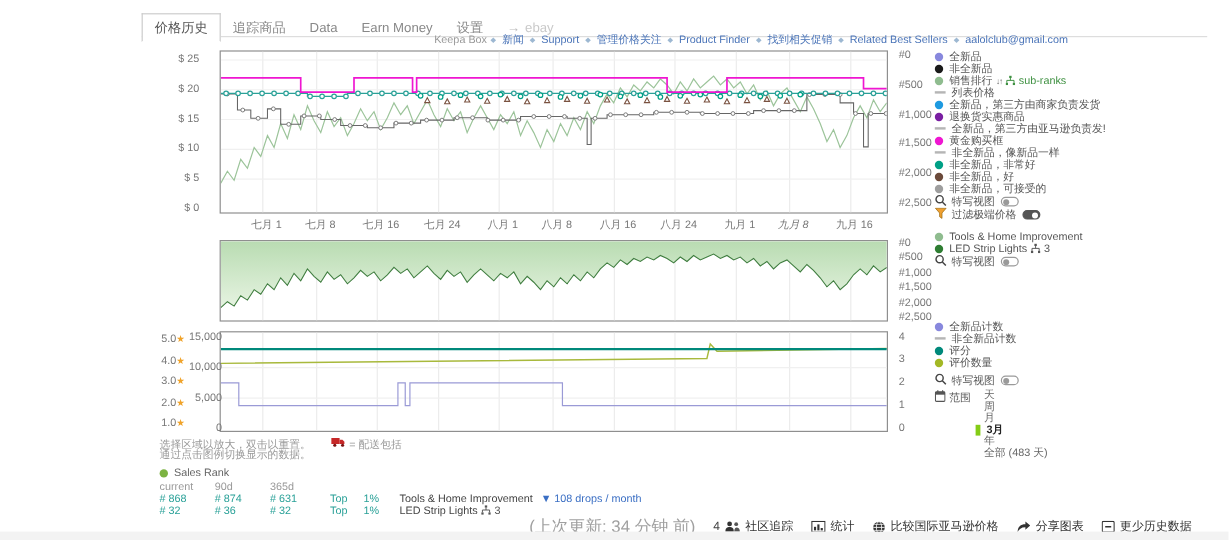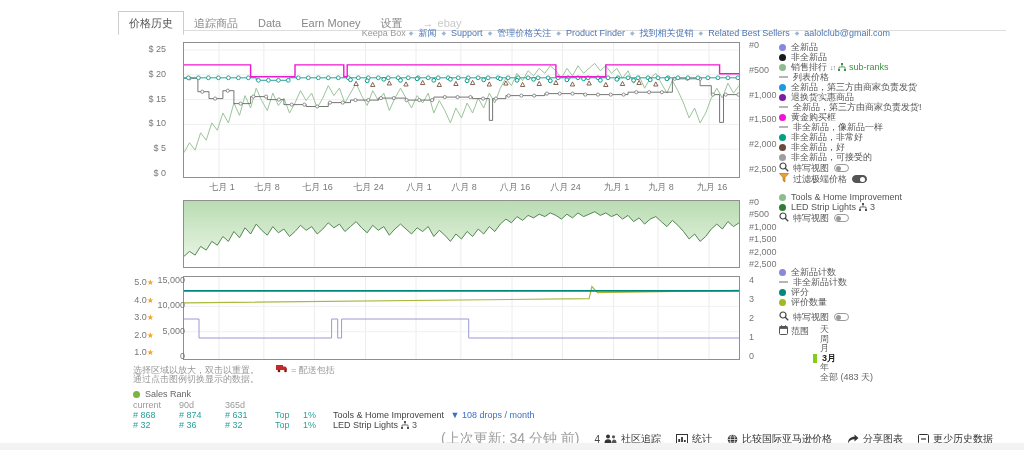--- a/index.html
+++ b/index.html
@@ -286,21 +286,21 @@
       <span class="axlab" style="left: 745px; top: 164px;">#2,500</span>
       <span class="datelab" style="left: 217.965px; top: 181px;">七月 1</span>
       <span class="datelab" style="left: 262.92px; top: 181px;">七月 8</span>
       <span class="datelab" style="left: 313.425px; top: 181px;">七月 16</span>
       <span class="datelab" style="left: 364.485px; top: 181px;">七月 24</span>
       <span class="datelab" style="left: 414.99px; top: 181px;">八月 1</span>
       <span class="datelab" style="left: 459.945px; top: 181px;">八月 8</span>
       <span class="datelab" style="left: 511.005px; top: 181px;">八月 16</span>
       <span class="datelab" style="left: 561.51px; top: 181px;">八月 24</span>
       <span class="datelab" style="left: 612.57px; top: 181px;">九月 1</span>
-      <span class="datelab" style="left: 656.97px; top: 181px;">九月 8</span>
+      <span class="datelab" style="left: 656.97px; top: 181px; font-style: italic;">九月 8</span>
       <span class="datelab" style="left: 708.03px; top: 181px;">九月 16</span>
       <span class="axlab" style="left: 745px; top: 197px;">#0</span>
       <span class="axlab" style="left: 745px; top: 209.4px;">#500</span>
       <span class="axlab" style="left: 745px; top: 221.8px;">#1,000</span>
       <span class="axlab" style="left: 745px; top: 234.2px;">#1,500</span>
       <span class="axlab" style="left: 745px; top: 246.6px;">#2,000</span>
       <span class="axlab" style="left: 745px; top: 259px;">#2,500</span>
       <span class="axlab r" style="right: 874px; top: 277px;">5.0<span class="star">★</span></span>
       <span class="axlab r" style="right: 874px; top: 294.5px;">4.0<span class="star">★</span></span>
       <span class="axlab r" style="right: 874px; top: 312px;">3.0<span class="star">★</span></span>
@@ -323,21 +323,21 @@
         <div class="lrow"><span class="sym" style="background: rgb(26, 26, 26);"></span><span>非全新品</span></div>
         <div class="lrow"><span class="sym" style="background: rgb(143, 188, 143);"></span><span>销售排行</span><span class="updown">↓↑</span><svg width="8" height="8" viewBox="0 0 8 8" style="vertical-align: -1px; margin-left: 3px;">
             <rect x="3" y="0" width="2" height="2" fill="#3f9142"></rect>
             <path d="M4 2 V4 M1 6 V4 H7 V6" fill="none" stroke="#3f9142" stroke-width="0.8"></path>
             <rect x="0" y="6" width="2" height="2" fill="#3f9142"></rect>
             <rect x="6" y="6" width="2" height="2" fill="#3f9142"></rect>
           </svg><span class="subranks">sub-ranks</span></div>
         <div class="lrow"><span class="sym dash"></span><span>列表价格</span></div>
         <div class="lrow"><span class="sym" style="background: rgb(30, 154, 224);"></span><span>全新品，第三方由商家负责发货</span></div>
         <div class="lrow"><span class="sym" style="background: rgb(122, 31, 162);"></span><span>退换货实惠商品</span></div>
-        <div class="lrow"><span class="sym dash"></span><span>全新品，第三方由商家负责发货!</span></div>
+        <div class="lrow"><span class="sym dash"></span><span>全新品，第三方由亚马逊负责发!</span></div>
         <div class="lrow"><span class="sym" style="background: rgb(239, 22, 209);"></span><span>黄金购买框</span></div>
         <div class="lrow"><span class="sym dash"></span><span>非全新品，像新品一样</span></div>
         <div class="lrow"><span class="sym" style="background: rgb(0, 160, 134);"></span><span>非全新品，非常好</span></div>
         <div class="lrow"><span class="sym" style="background: rgb(107, 74, 58);"></span><span>非全新品，好</span></div>
         <div class="lrow"><span class="sym" style="background: rgb(158, 158, 158);"></span><span>非全新品，可接受的</span></div>
       </div>
     <div class="toggle-row">
       <svg width="10" height="10" viewBox="0 0 10 10">
           <circle cx="4" cy="4" r="3" fill="none" stroke="#444" stroke-width="1.2"></circle>
           <line x1="6.3" y1="6.3" x2="9.2" y2="9.2" stroke="#444" stroke-width="1.3"></line>

